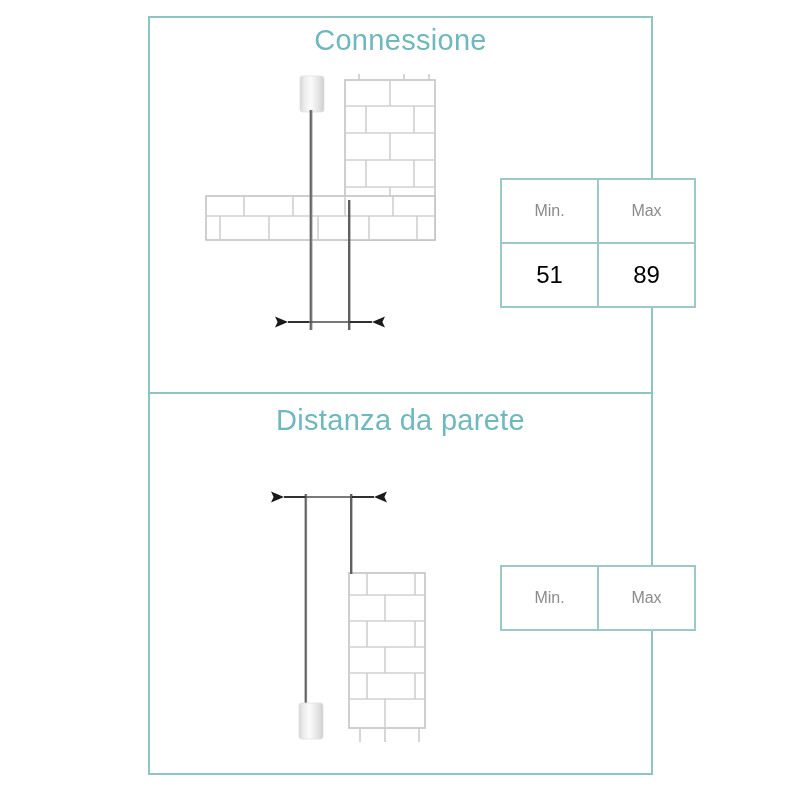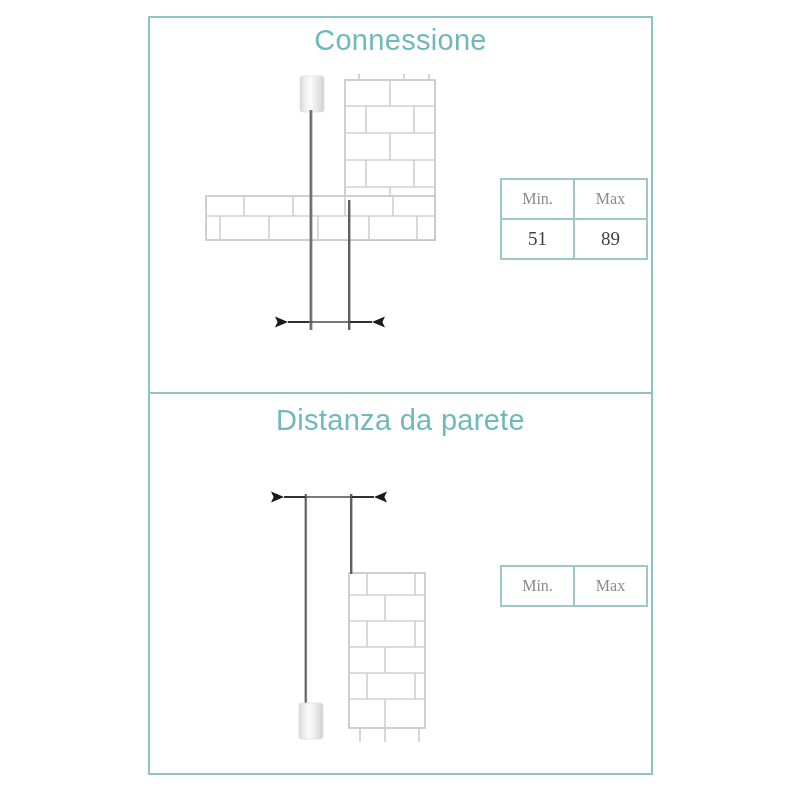--- a/index.html
+++ b/index.html
@@ -64,26 +64,26 @@
     background: #fff;
   }
   .dim-table td {
     border: 2px solid #9cc9c7;
     width: 63px;
     height: 30px;
     text-align: center;
     vertical-align: middle;
     font-size: 16px;
     color: #8b8b8b;
-    font-family: Liberation Serif, serif;
-    padding: 4px;
+    font-family: Liberation Sans, sans-serif;
+    padding: 16px;
   }
   .dim-table td.val {
-    font-size: 19px;
-    color: #404040;
+    font-size: 24px;
+    color: #000000;
   }
   #table-1 { left: 500px; top: 178px; }
   #table-2 { left: 500px; top: 565px; }
 
   svg.art { position: absolute; left: 0; top: 0; overflow: visible; }
 </style>
 </head>
 <body>
 
 <div id="stage">

